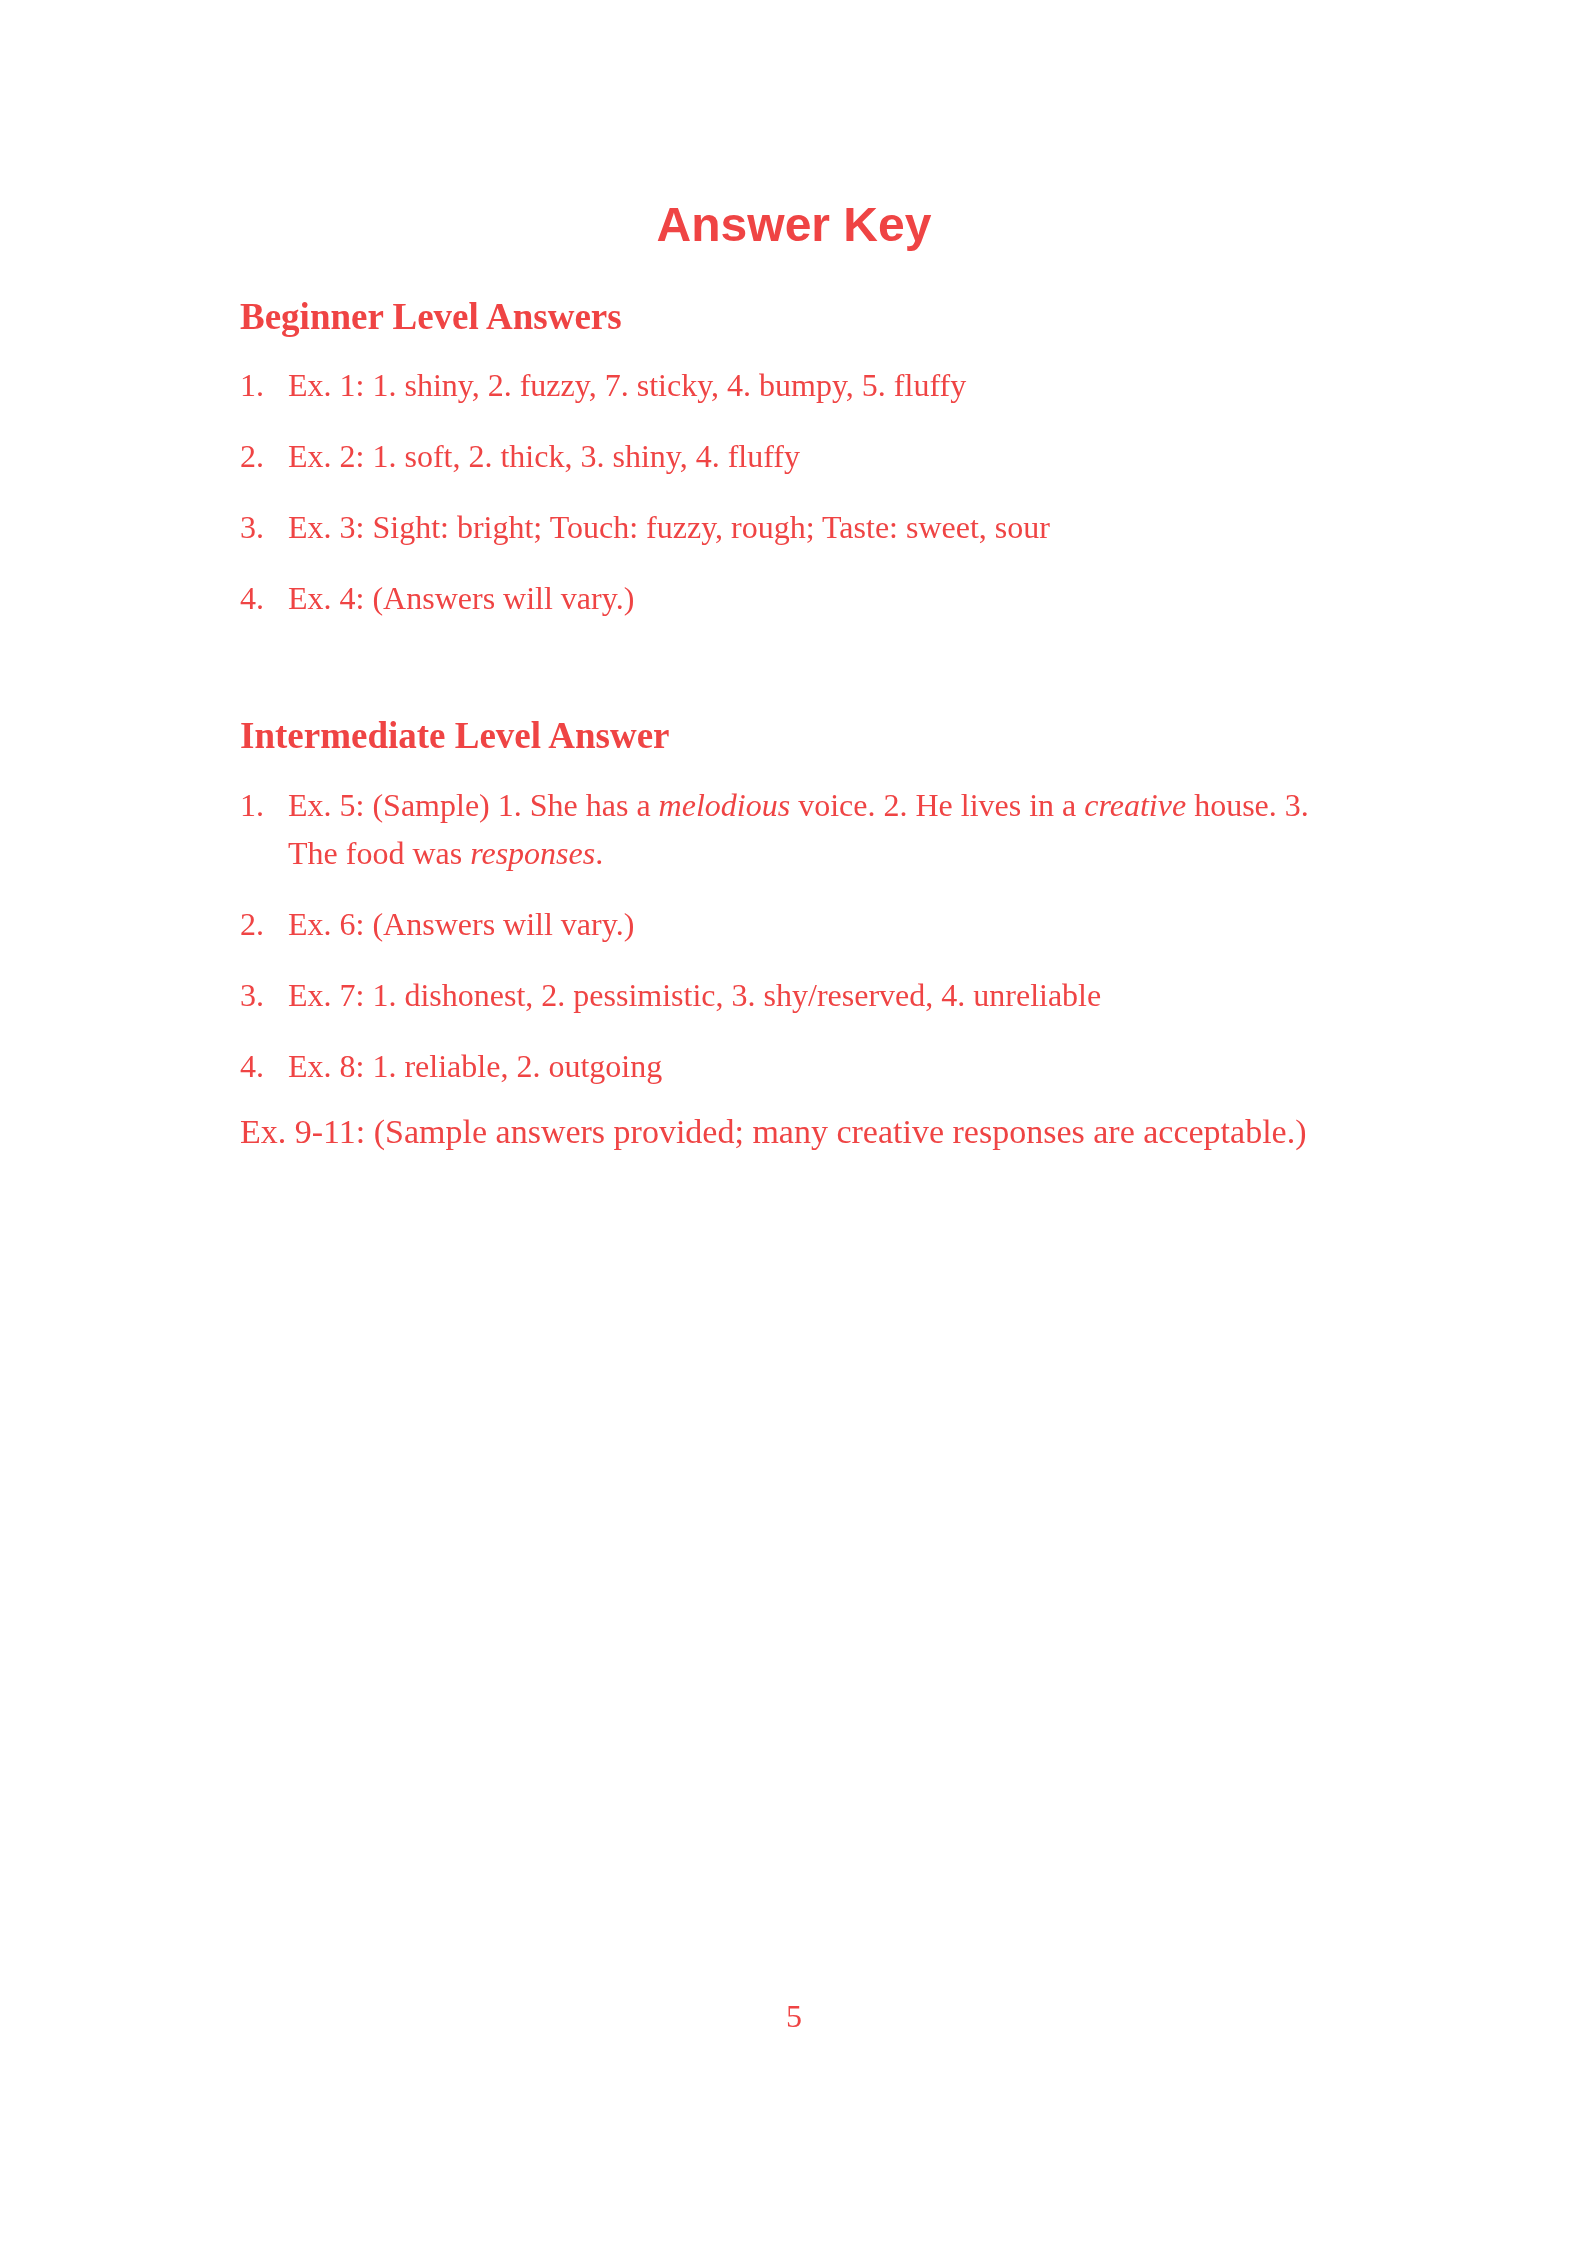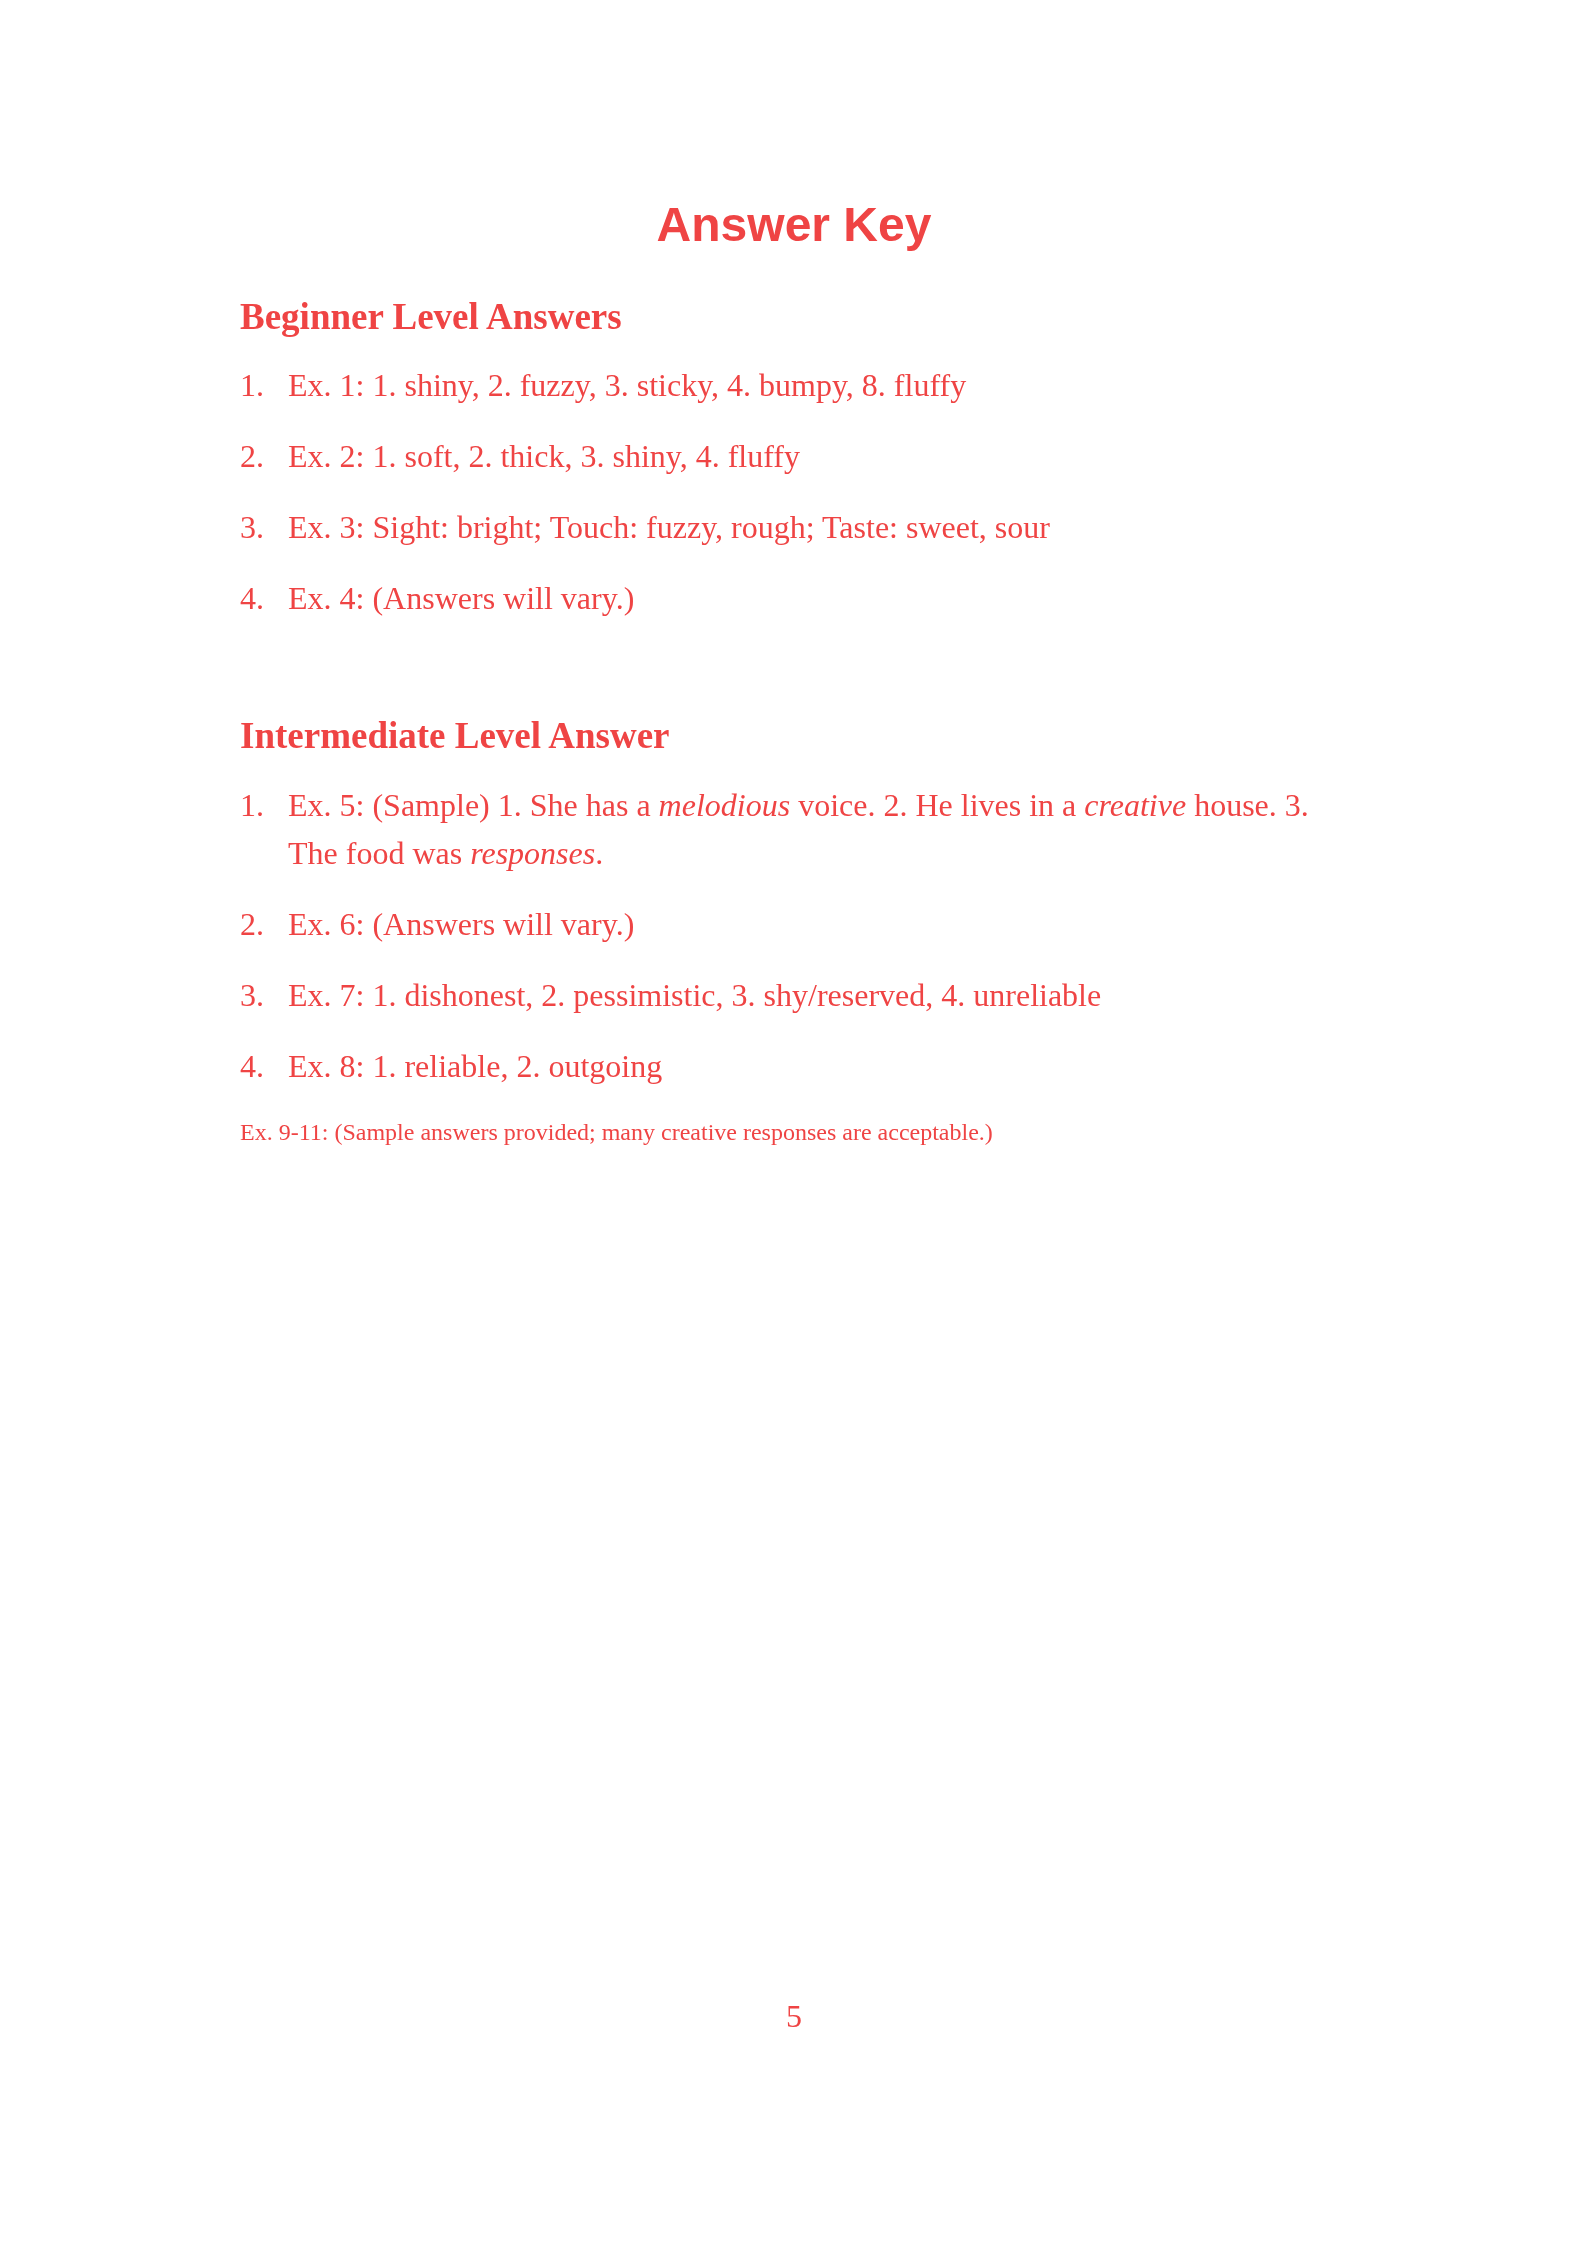--- a/index.html
+++ b/index.html
@@ -57,21 +57,21 @@
     width: 48px;
   }
   .txt {
     flex: 1 1 auto;
   }
   .txt i {
     font-style: italic;
   }
   .answer-paragraph {
     margin: 18px 0 0 0;
-    font-size: 24px;
+    font-size: 34px;
     line-height: 48px;
   }
   .page-number {
     position: absolute;
     top: 1992px;
     left: 0;
     width: 100%;
     text-align: center;
     font-size: 32px;
     line-height: 48px;
@@ -82,21 +82,21 @@
 
 <div class="page">
 
   <h1 class="title">Answer Key</h1>
 
   <section class="doc-section">
     <h2>Beginner Level Answers</h2>
     <ol class="answers">
       <li>
         <span class="num">1.</span>
-        <span class="txt"><span>Ex. 1: 1. shiny, 2. fuzzy, 3. sticky, 4. bumpy, 8. fluffy</span></span>
+        <span class="txt"><span>Ex. 1: 1. shiny, 2. fuzzy, 7. sticky, 4. bumpy, 5. fluffy</span></span>
       </li>
       <li>
         <span class="num">2.</span>
         <span class="txt"><span>Ex. 2: 1. soft, 2. thick, 3. shiny, 4. fluffy</span></span>
       </li>
       <li>
         <span class="num">3.</span>
         <span class="txt"><span>Ex. 3: Sight: bright; Touch: fuzzy, rough; Taste: sweet, sour</span></span>
       </li>
       <li>

